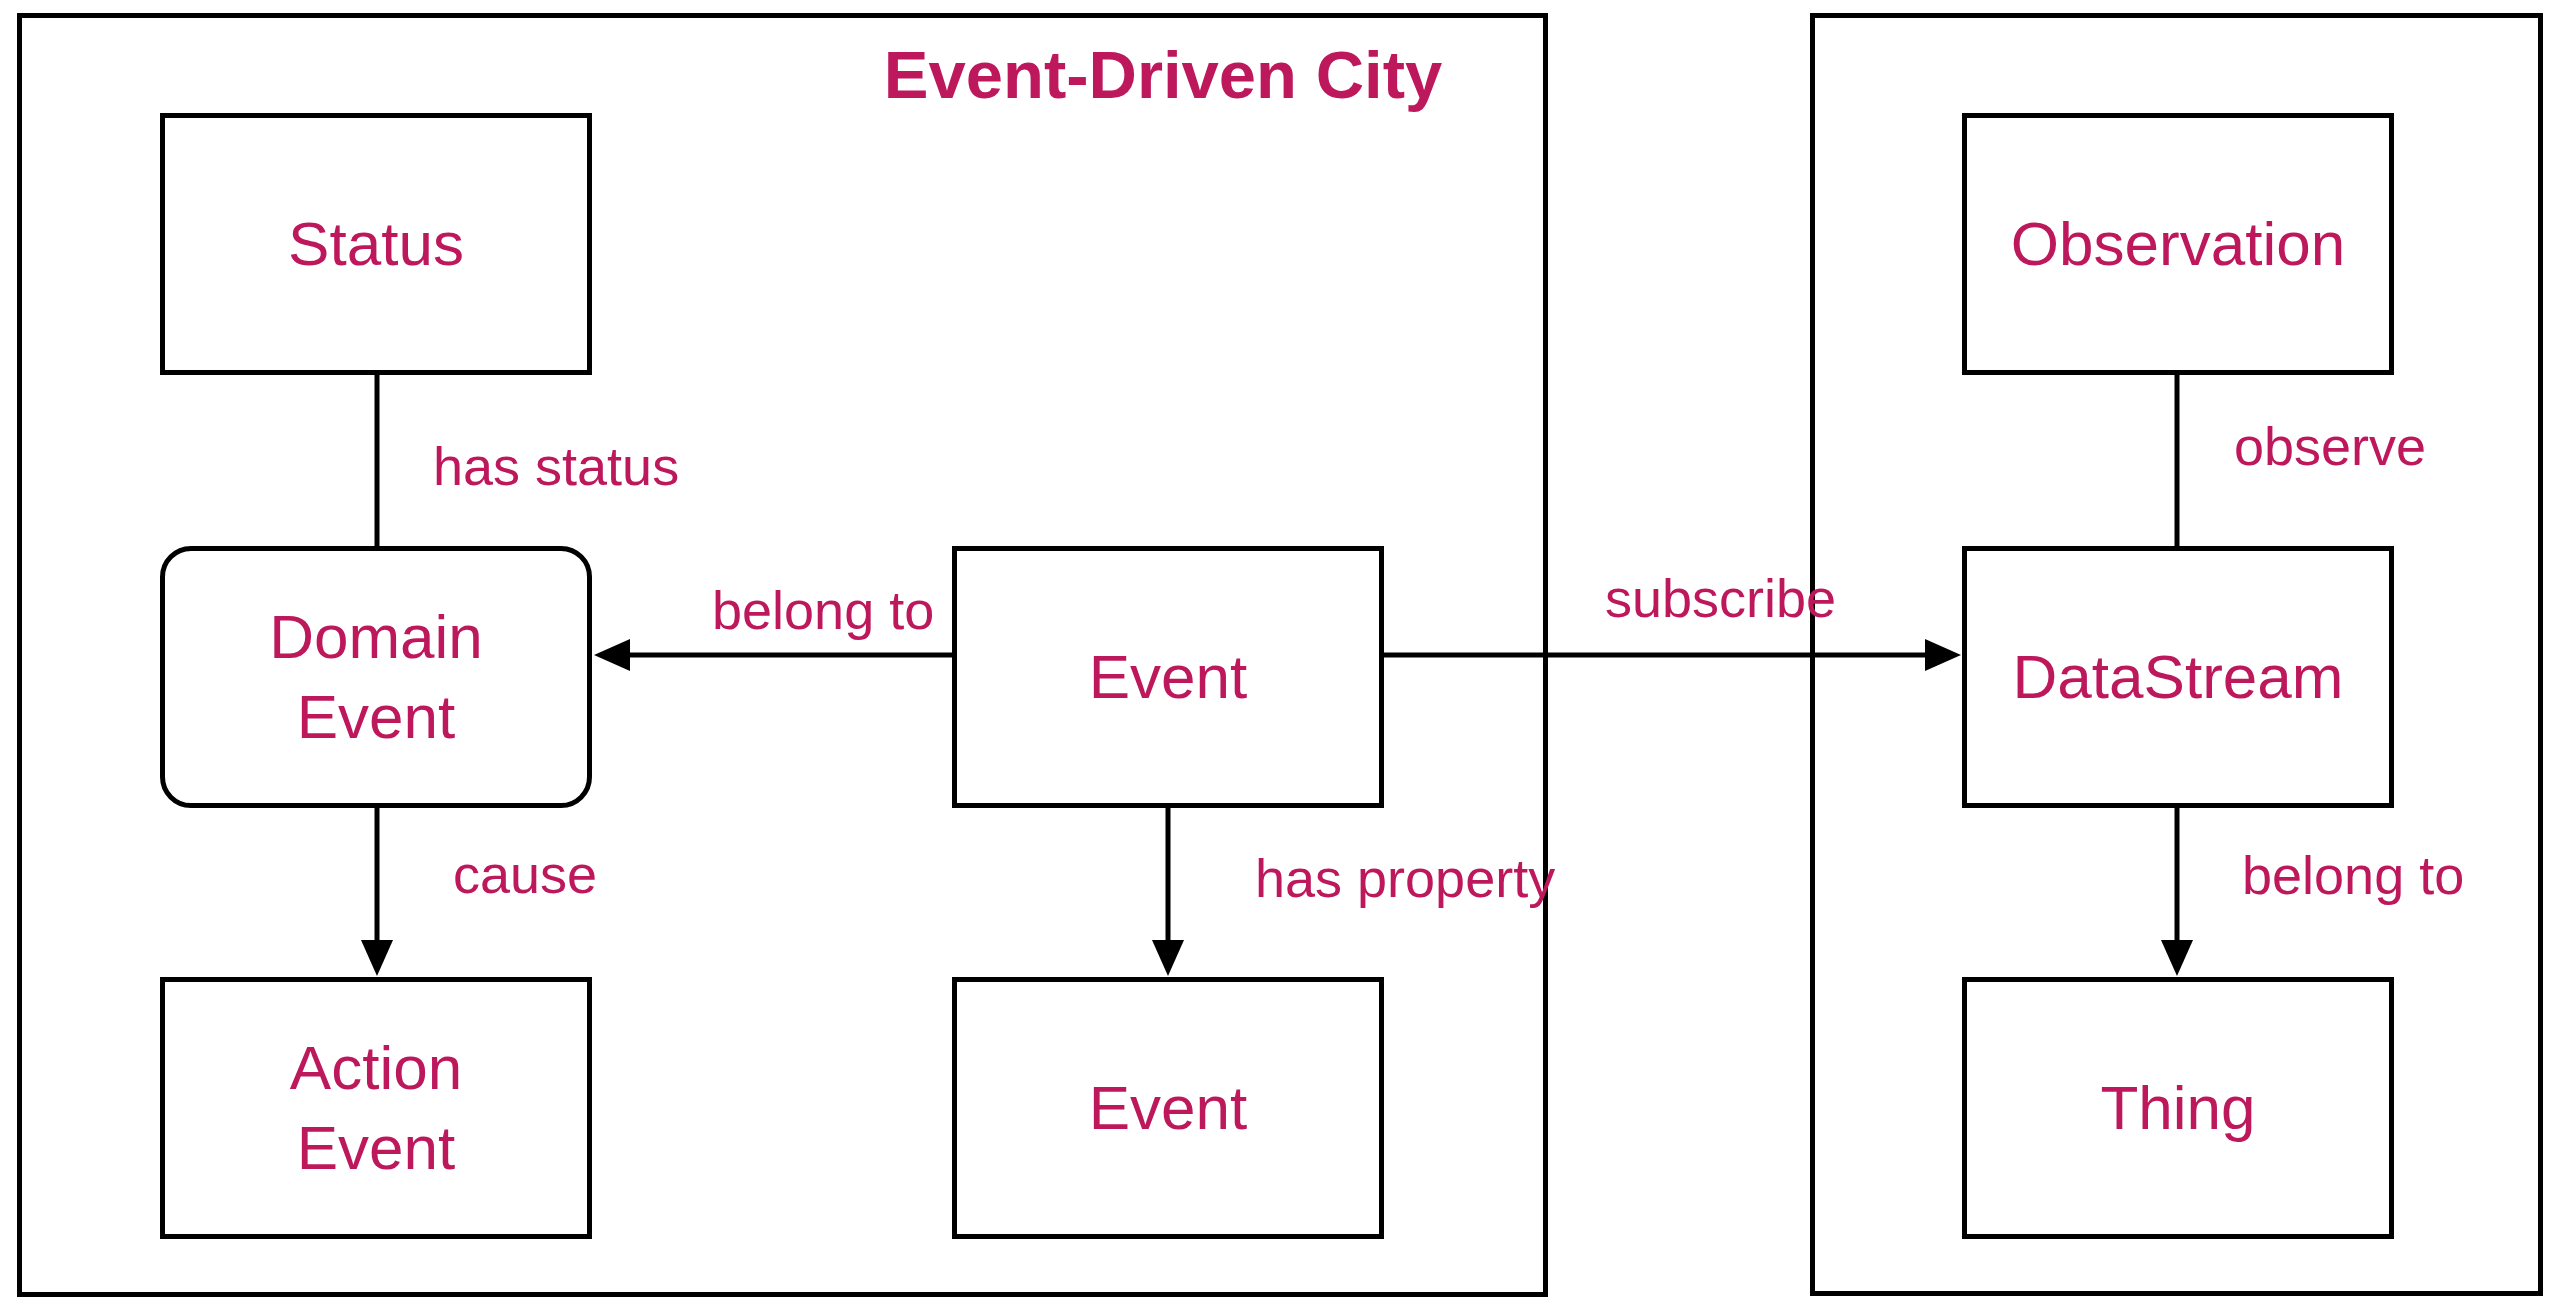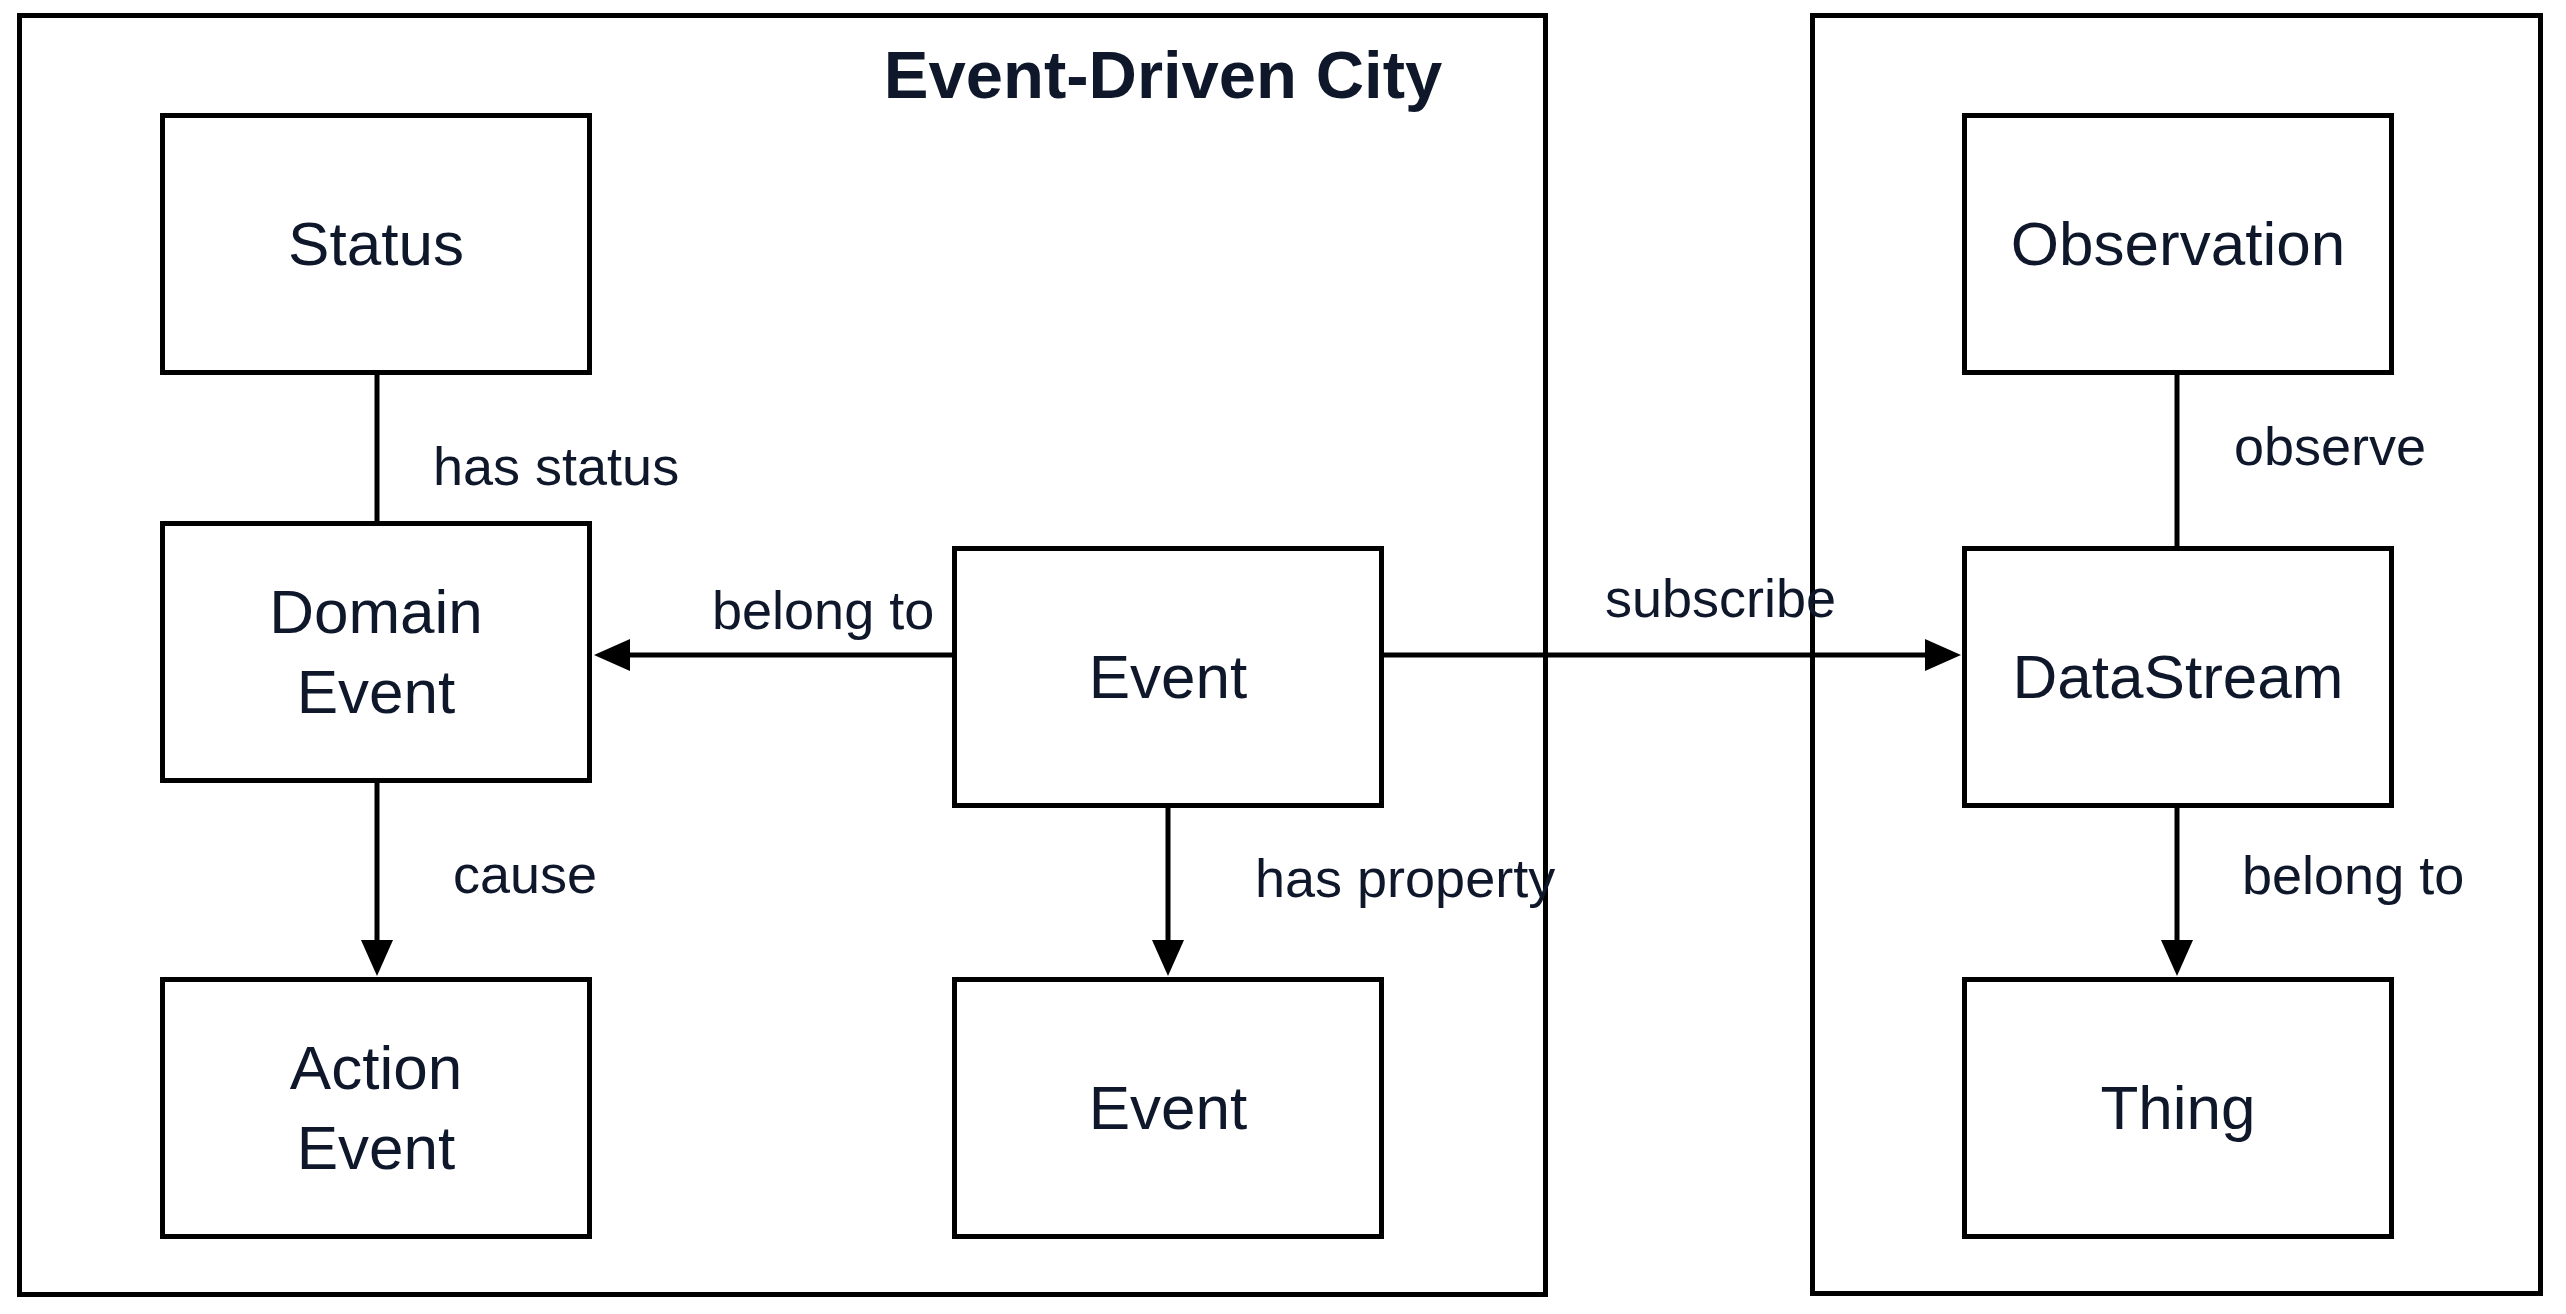--- a/index.html
+++ b/index.html
@@ -7,21 +7,21 @@
     padding: 0;
     background: #ffffff;
     font-family: "Liberation Sans", sans-serif;
   }
   .stage {
     position: relative;
     width: 2566px;
     height: 1314px;
     background: #ffffff;
     overflow: hidden;
-    color: #0f172a;
+    color: #be185d;
   }
   .container-frame {
     position: absolute;
     border: 5px solid #000000;
     background: transparent;
     box-sizing: border-box;
   }
   .diagram-title {
     position: absolute;
     left: 763px;
@@ -60,21 +60,21 @@
     left: 0;
     top: 0;
     width: 2566px;
     height: 1314px;
   }
   .arrow-layer line { stroke: #000000; stroke-width: 5; }
   .arrow-layer polygon { fill: #000000; stroke: none; }
 
   
   #node-status        { left: 160px;  top: 113px; }
-  #node-domain-event  { left: 160px;  top: 521px; }
+  #node-domain-event  { left: 160px;  top: 546px; border-radius: 31px; }
   #node-action-event  { left: 160px;  top: 977px; }
   #node-event         { left: 952px;  top: 546px; }
   #node-event-property{ left: 952px;  top: 977px; }
   #node-observation   { left: 1962px; top: 113px; }
   #node-datastream    { left: 1962px; top: 546px; }
   #node-thing         { left: 1962px; top: 977px; }
 
   
   #container-left  { left: 17px;   top: 13px; width: 1531px; height: 1284px; }
   #container-right { left: 1810px; top: 13px; width: 733px;  height: 1283px; }

